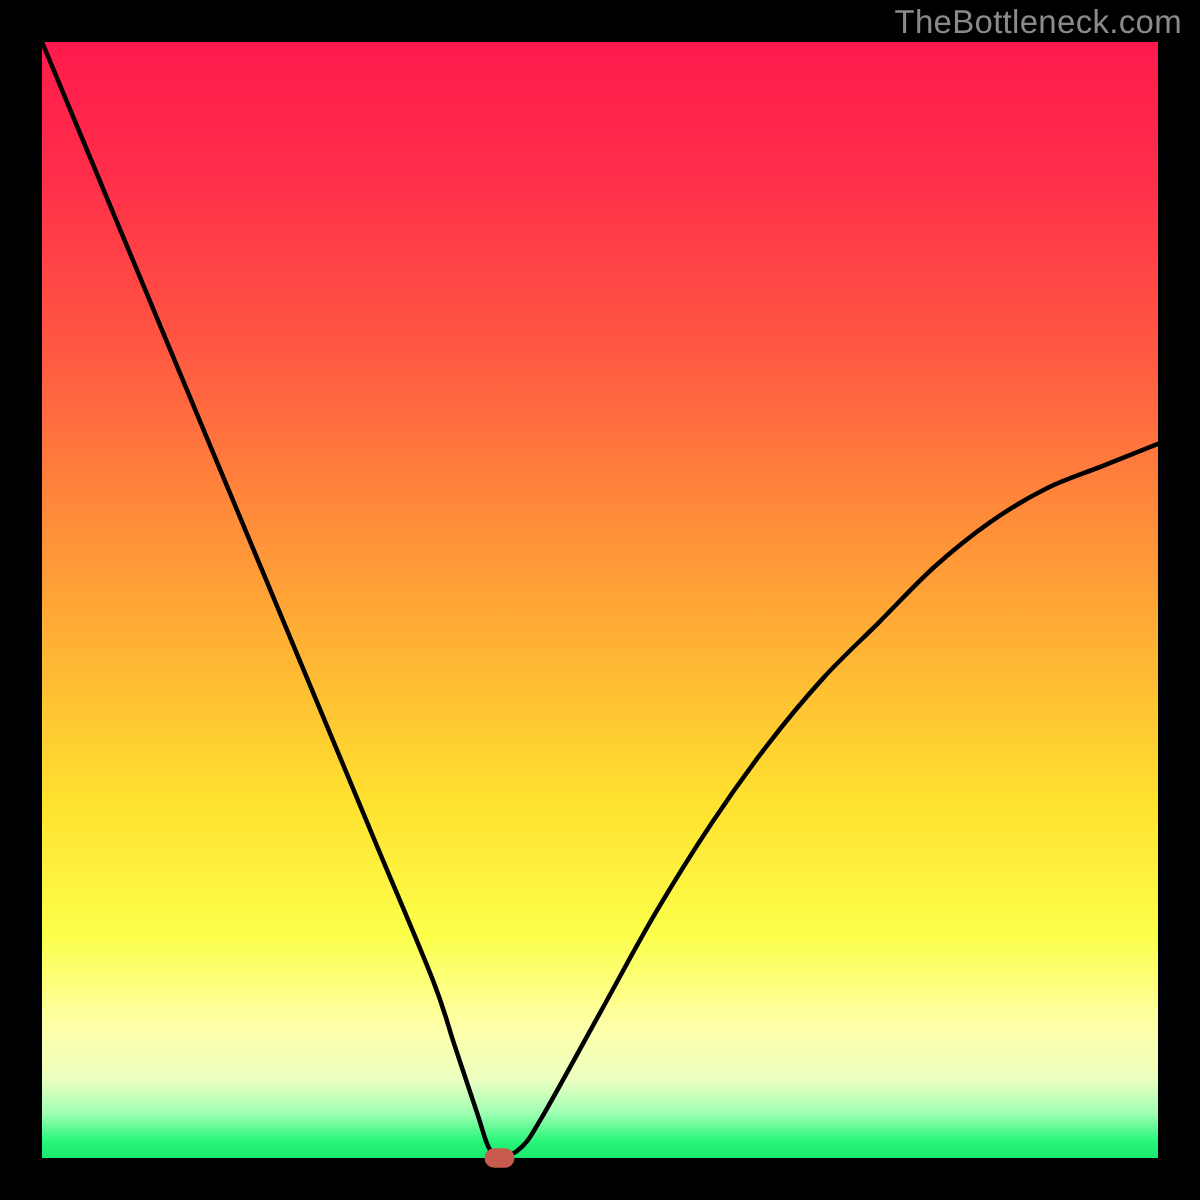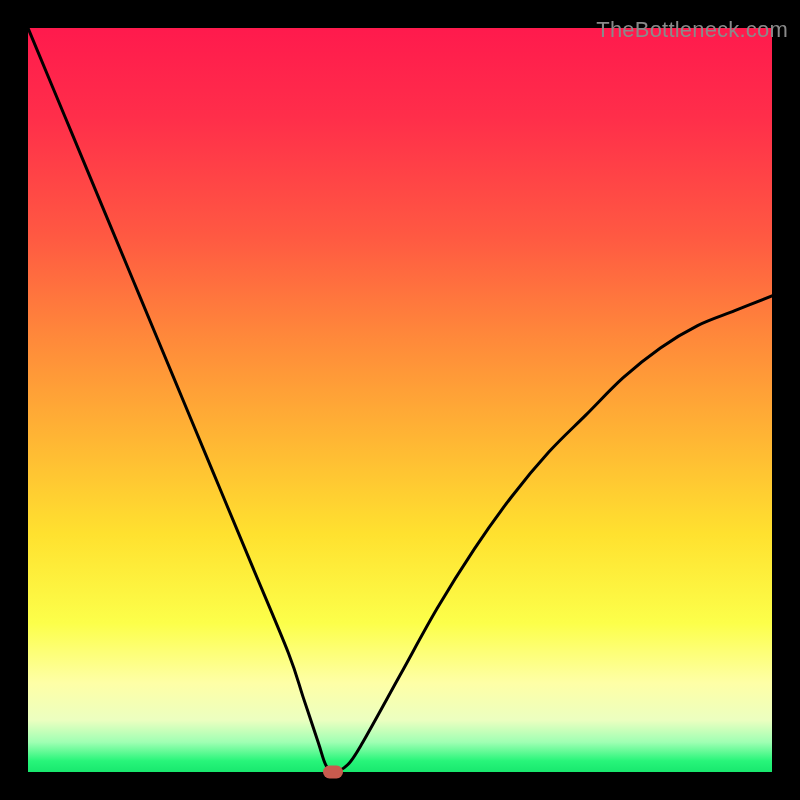--- a/index.html
+++ b/index.html
@@ -42,21 +42,20 @@
   .watermark {
     position: absolute;
     top: 2px;
     right: 12px;
     color: #8a8a8a;
     font-size: 22px;
     font-weight: 500;
     letter-spacing: 0.2px;
     z-index: 5;
     user-select: none;
-    margin-top: 15px;
   }
   svg.curve {
     position: absolute;
     left: 0;
     top: 0;
     width: 744px;
     height: 744px;
     z-index: 3;
   }
   .marker {

